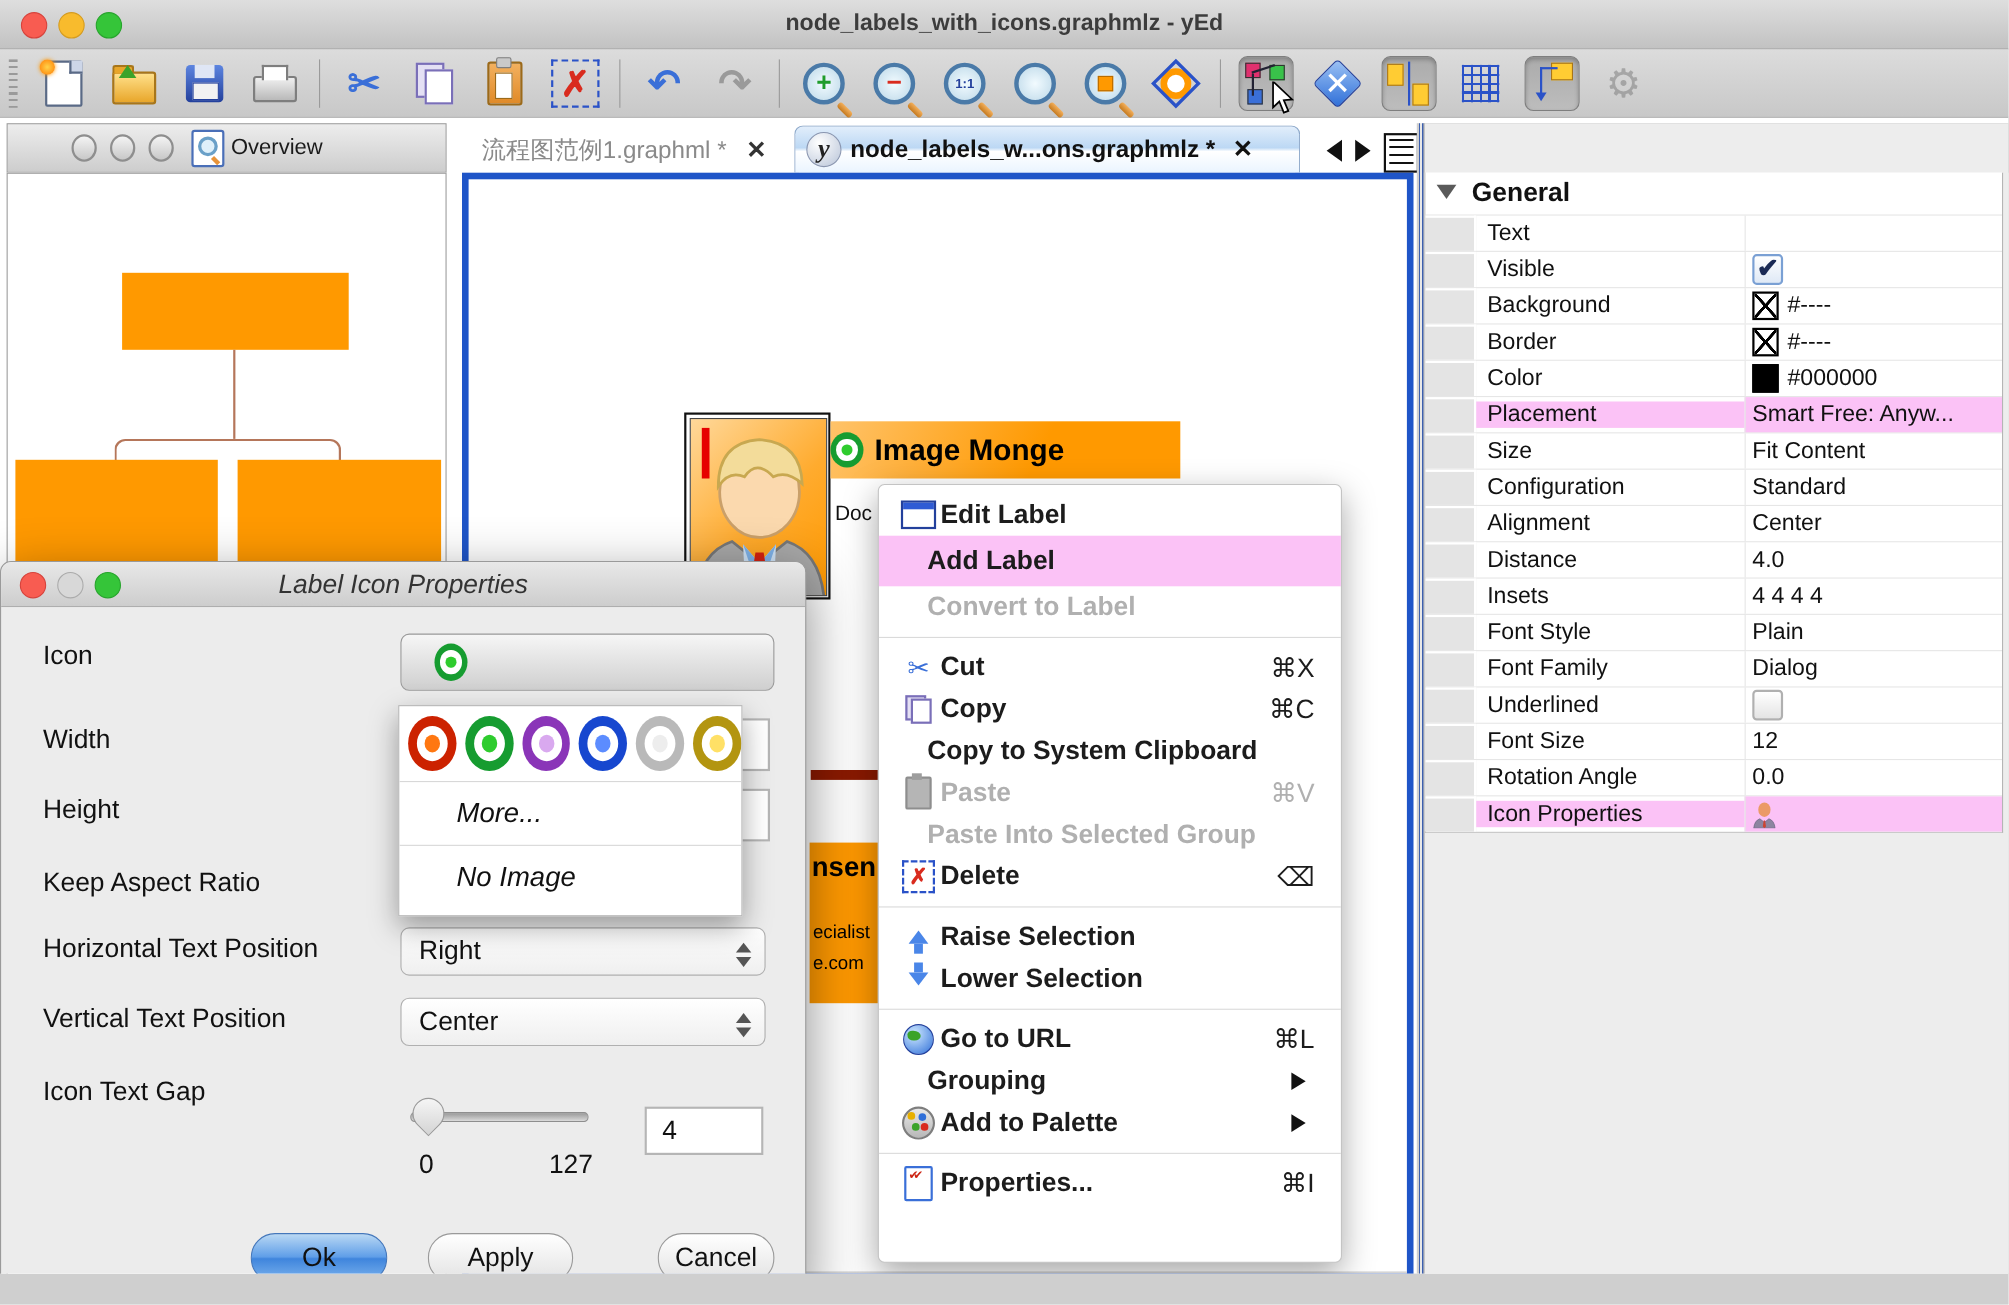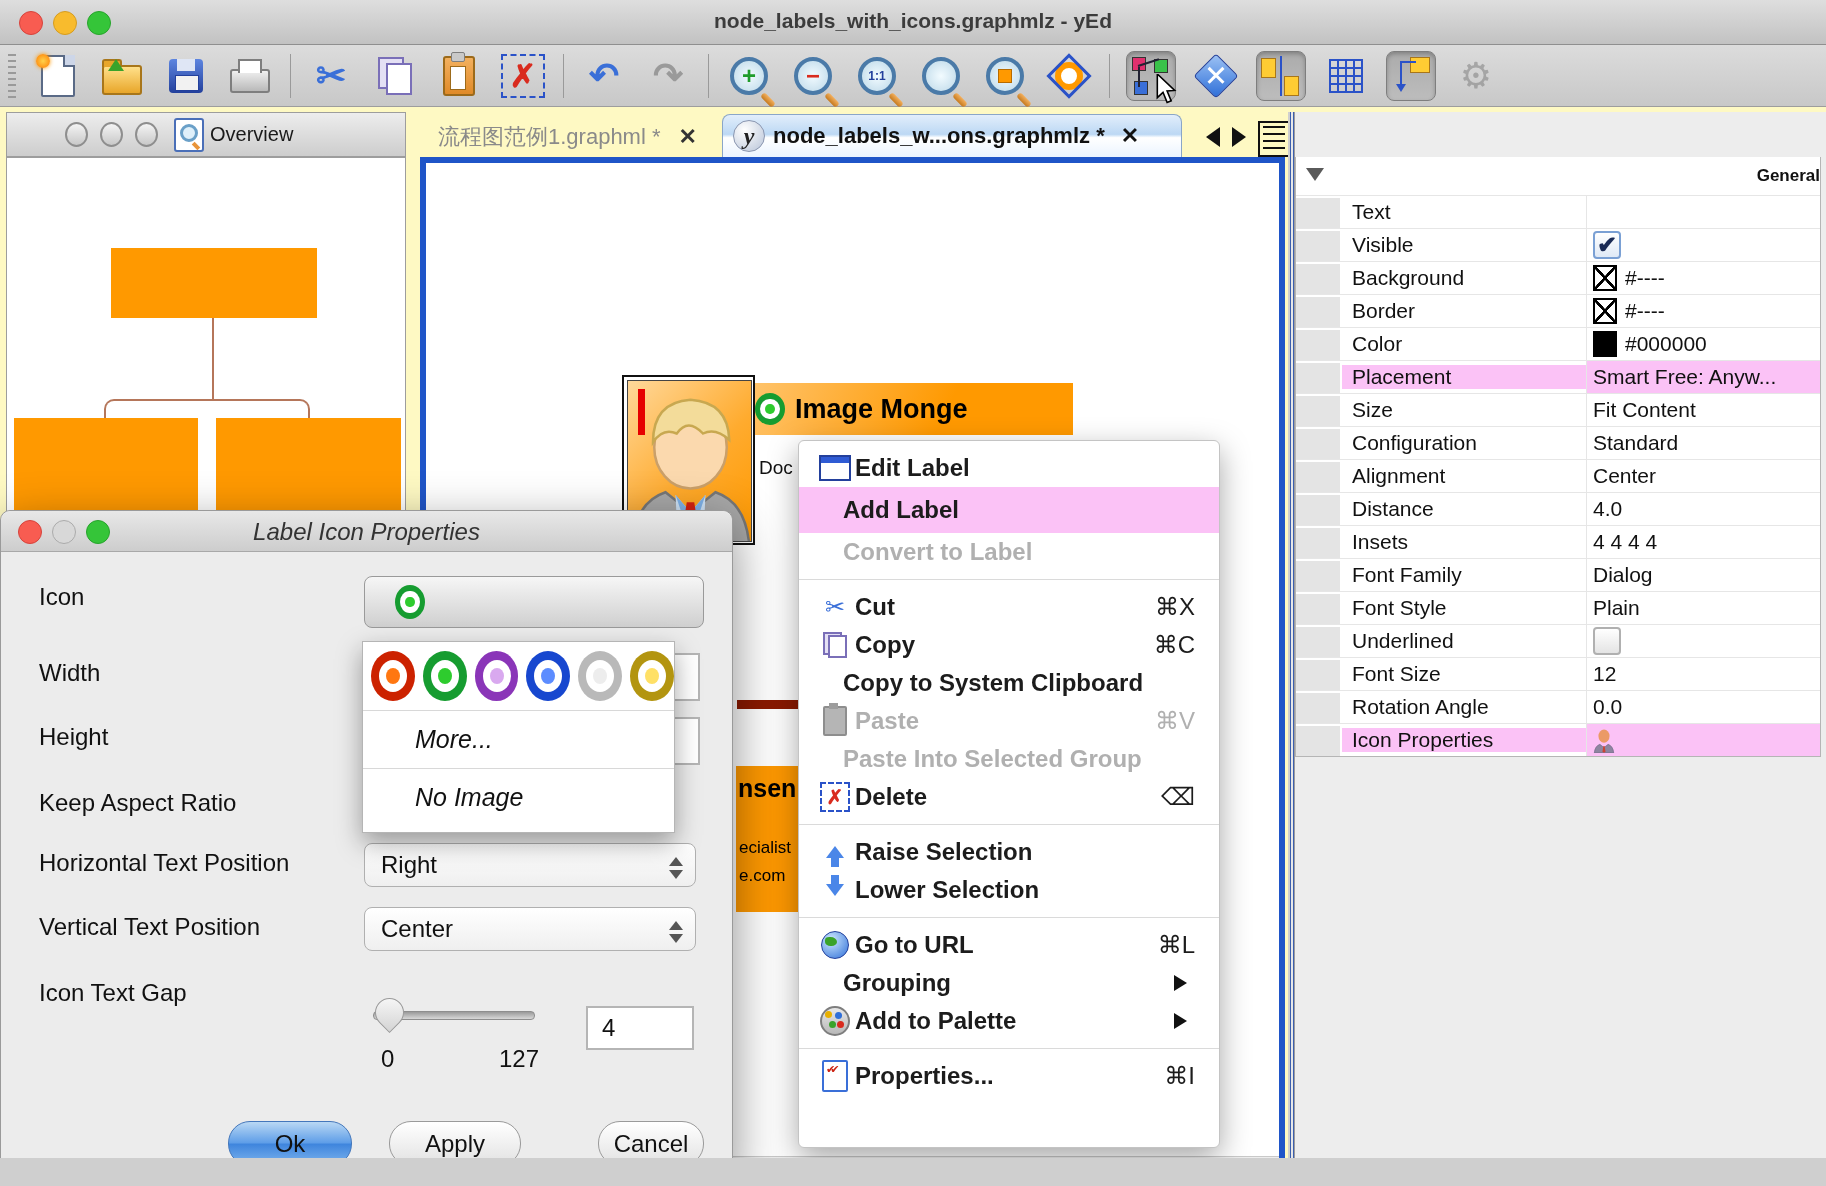--- a/index.html
+++ b/index.html
@@ -1,17 +1,17 @@
 <!DOCTYPE html>
 <html><head>
 <meta charset="utf-8">
 <style>
   html,body{margin:0;padding:0;background:#cfcfcf;}
   .app{position:relative;width:1826px;height:1158px;overflow:hidden;
-       font-family:"Liberation Sans",sans-serif;background:#fef9c3;color:#111;}
+       font-family:"Liberation Sans",sans-serif;background:#ffffff;color:#111;}
   
   .titlebar{position:absolute;left:0;top:0;width:1826px;height:44px;
     background:linear-gradient(#dedede,#c2c2c2);border-bottom:1px solid #8f8f8f;}
   .title-text{position:absolute;left:0;right:0;top:9px;text-align:center;
     font-size:21px;font-weight:600;color:#3c3c3c;}
   .tl{position:absolute;top:11px;width:22px;height:22px;border-radius:50%;}
   .tl.red{background:#f85c51;border:1px solid #d6433c;}
   .tl.yellow{background:#f8bb2d;border:1px solid #d59c20;}
   .tl.green{background:#35c539;border:1px solid #27a42c;}
   .tl.gray{background:#d8d8d8;border:1px solid #ababab;}
@@ -167,21 +167,21 @@
   .mi-globe::after{content:"";position:absolute;left:3px;top:5px;width:12px;height:9px;background:#3aa32a;border-radius:40% 60% 50% 50%;}
   .mi-palette{width:26px;height:26px;border-radius:50%;background:linear-gradient(#e8e8e8,#b8b8b8);border:2px solid #7e7e7e;position:relative;}
   .mi-palette::before{content:"";position:absolute;left:3px;top:3px;width:7px;height:7px;border-radius:50%;background:#e8b000;
      box-shadow:10px 1px 0 #2f6fd8,4px 10px 0 #3aa32a,12px 10px 0 #d92b1e;}
   .subarrow{width:0;height:0;border:8px solid transparent;border-left:13px solid #111;margin-left:14px;}
   
   .props{position:absolute;left:1294px;top:112px;width:532px;height:1074px;background:#ededed;border-left:1px solid #9d9d9d;}
   .props::before{content:"";position:absolute;left:-7px;top:0;bottom:0;width:6px;
      background:linear-gradient(to right,#cfcfcf 0 2px,#3c5fae 2px 3px,#e8e8e8 3px 5px,#3c5fae 5px 6px);}
   .props-table{position:absolute;left:0;top:45px;width:526px;background:#fff;border:1px solid #b5b5b5;border-top:none;box-sizing:border-box;}
-  .group-row{display:flex;align-items:center;height:38px;font-size:17px;font-weight:bold;background:#fff;justify-content:space-between;}
+  .group-row{display:flex;align-items:center;height:38px;font-size:24px;font-weight:bold;background:#fff;}
   .gtri{width:0;height:0;border:9px solid transparent;border-top:13px solid #5a5a5a;margin:6px 14px 0 10px;}
   .prow{display:flex;align-items:center;height:32px;font-size:21px;border-top:1px solid #e6e6e6;background:#fff;}
   .prow .handle{width:44px;align-self:stretch;background:#e4e4e4;border-right:2px solid #fff;border-top:2px solid #fff;flex:0 0 auto;}
   .prow .plabel{width:234px;padding-left:10px;flex:0 0 auto;}
   .prow .pvalue{flex:1;display:flex;align-items:center;border-left:1px solid #e6e6e6;padding-left:6px;align-self:stretch;}
   .prow.pink .plabel,.prow.pink .pvalue{background:#fbc2f6;}
   .cb{width:24px;height:24px;border-radius:4px;border:2px solid #7aa0d4;background:linear-gradient(#ffffff,#dfe9f6);
       display:flex;align-items:center;justify-content:center;font-size:24px;font-weight:bold;color:#1a2a55;line-height:0;}
   .cb.off{border:2px solid #b0b0b0;background:linear-gradient(#ffffff,#e4e4e4);color:transparent;}
   .swx{width:20px;height:22px;border:2px solid #000;margin-right:8px;background:
@@ -574,27 +574,27 @@
           <span class="plabel">Distance</span>
           <span class="pvalue">4.0</span>
         </div>
       <div class="prow">
           <span class="handle"></span>
           <span class="plabel">Insets</span>
           <span class="pvalue">4 4 4 4</span>
         </div>
       <div class="prow">
           <span class="handle"></span>
+          <span class="plabel">Font Style</span>
+          <span class="pvalue">Plain</span>
+        </div>
+      <div class="prow">
+          <span class="handle"></span>
           <span class="plabel">Font Family</span>
           <span class="pvalue">Dialog</span>
-        </div>
-      <div class="prow">
-          <span class="handle"></span>
-          <span class="plabel">Font Style</span>
-          <span class="pvalue">Plain</span>
         </div>
       <div class="prow">
           <span class="handle"></span>
           <span class="plabel">Underlined</span>
           <span class="pvalue">
             <span class="cb off"></span>
           </span>
         </div>
       <div class="prow">
           <span class="handle"></span>

